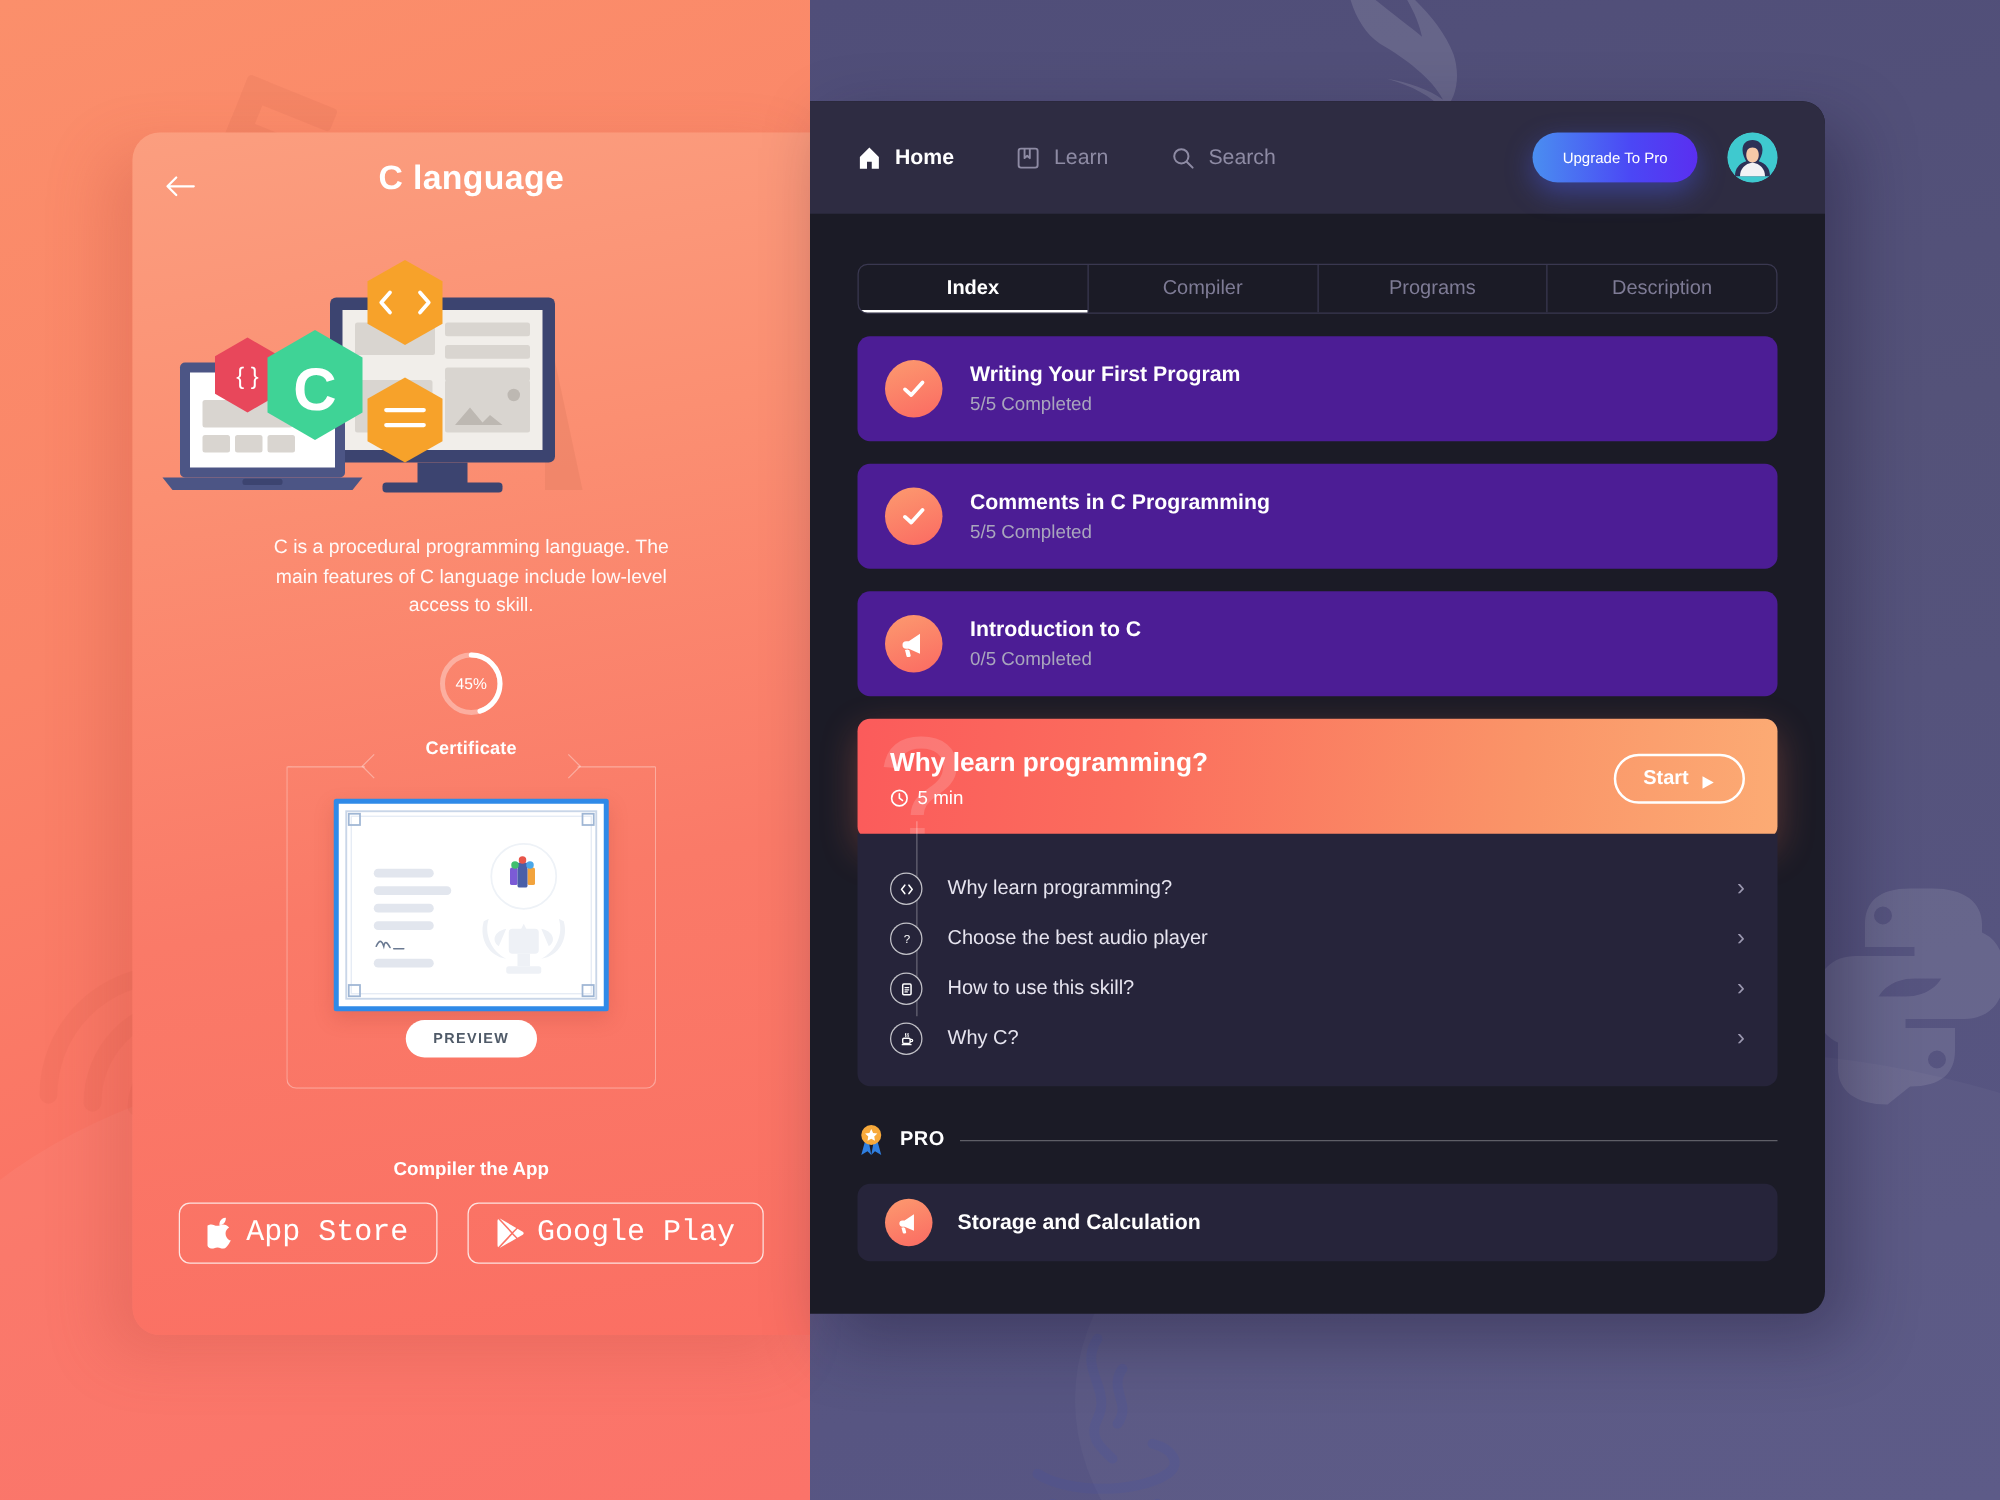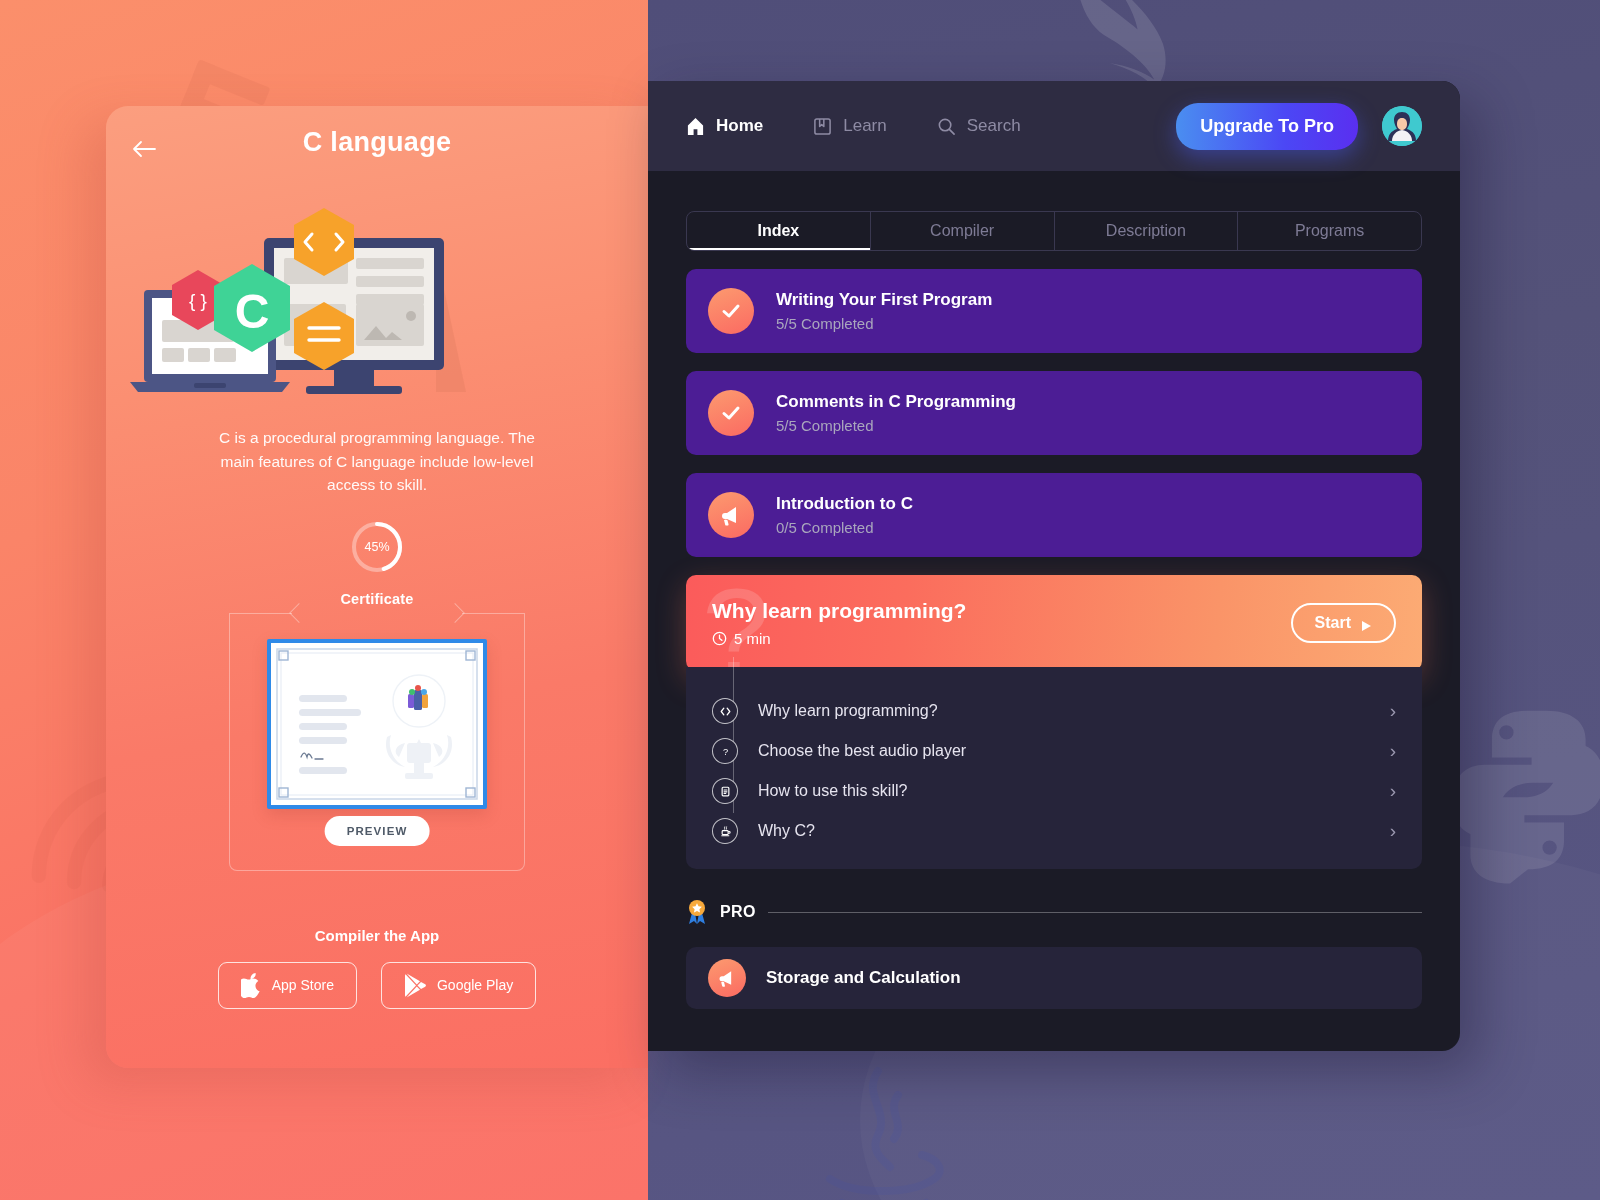--- a/index.html
+++ b/index.html
@@ -121,22 +121,22 @@
   .dl-title {
     margin-top: 56px; text-align: center; color: #fff;
     font-size: 15px; font-weight: 700;
   }
   .dl-row {
     margin-top: 18px; display: flex; justify-content: center; gap: 24px;
   }
   .store-btn {
     display: flex; align-items: center; gap: 10px;
     border: 1.5px solid rgba(255,255,255,.8); border-radius: 9px;
-    padding: 10px 22px; color: #fff; font-size: 14px; cursor: pointer;
-    background: transparent; font-family: Liberation Sans, sans-serif;
+    padding: 10px 22px; color: #fff; font-size: 24px; cursor: pointer;
+    background: transparent; font-family: Liberation Mono, monospace;
   }
 
   
   #right-card {
     position: absolute; left: 648px; top: 81px;
     width: 812px; height: 970px;
     background: #1b1b26;
     border-radius: 0 18px 18px 0;
     box-shadow: 18px 20px 54px rgba(25,22,50,.38);
     overflow: hidden;
@@ -148,21 +148,21 @@
   .nav-item {
     display: flex; align-items: center; gap: 11px;
     margin-right: 50px; cursor: pointer;
     font-size: 17px; color: #8e8ba4;
   }
   .nav-item.active { color: #fff; font-weight: 600; }
   .nav-spacer { flex: 1; }
   .upgrade-btn {
     background: linear-gradient(90deg, #4a8ef0 0%, #4b47f5 60%, #5a2ff0 100%);
     color: #fff; border: none; border-radius: 22px;
-    padding: 13px 24px; font-size: 18px; font-weight: 700; cursor: pointer;
+    padding: 13px 24px; font-size: 12px; font-weight: 400; cursor: pointer;
     box-shadow: 0 8px 22px rgba(74,90,240,.45);
     font-family: "Liberation Sans", sans-serif;
   }
   .avatar {
     width: 40px; height: 40px; border-radius: 50%; margin-left: 24px;
     background: linear-gradient(135deg, #4fd8d0 0%, #3fbfd8 100%);
     overflow: hidden; position: relative; cursor: pointer; flex: none;
   }
 
   .body-area { padding: 40px 38px 0; }
@@ -471,22 +471,22 @@
           <path d="M20 24 c-6 1-10 5-10 11 h20 c0-6-4-10-10-11 Z" fill="#f2f2f5"></path>
         </svg>
       </div>
     </div>
 
     <div class="body-area">
 
       <div class="tabs">
         <div class="tab active">Index</div>
         <div class="tab">Compiler</div>
+        <div class="tab">Programs</div>
         <div class="tab">Description</div>
-        <div class="tab">Programs</div>
       </div>
 
       <div class="lesson">
         <div class="badge">
           <svg width="22" height="22" viewBox="0 0 22 22">
             <path d="M4 11.5 L9 16 L18 6" fill="none" stroke="#fff" stroke-width="3" stroke-linecap="round" stroke-linejoin="round"></path>
           </svg>
         </div>
         <div>
           <div class="ltitle">Writing Your First Program</div>

